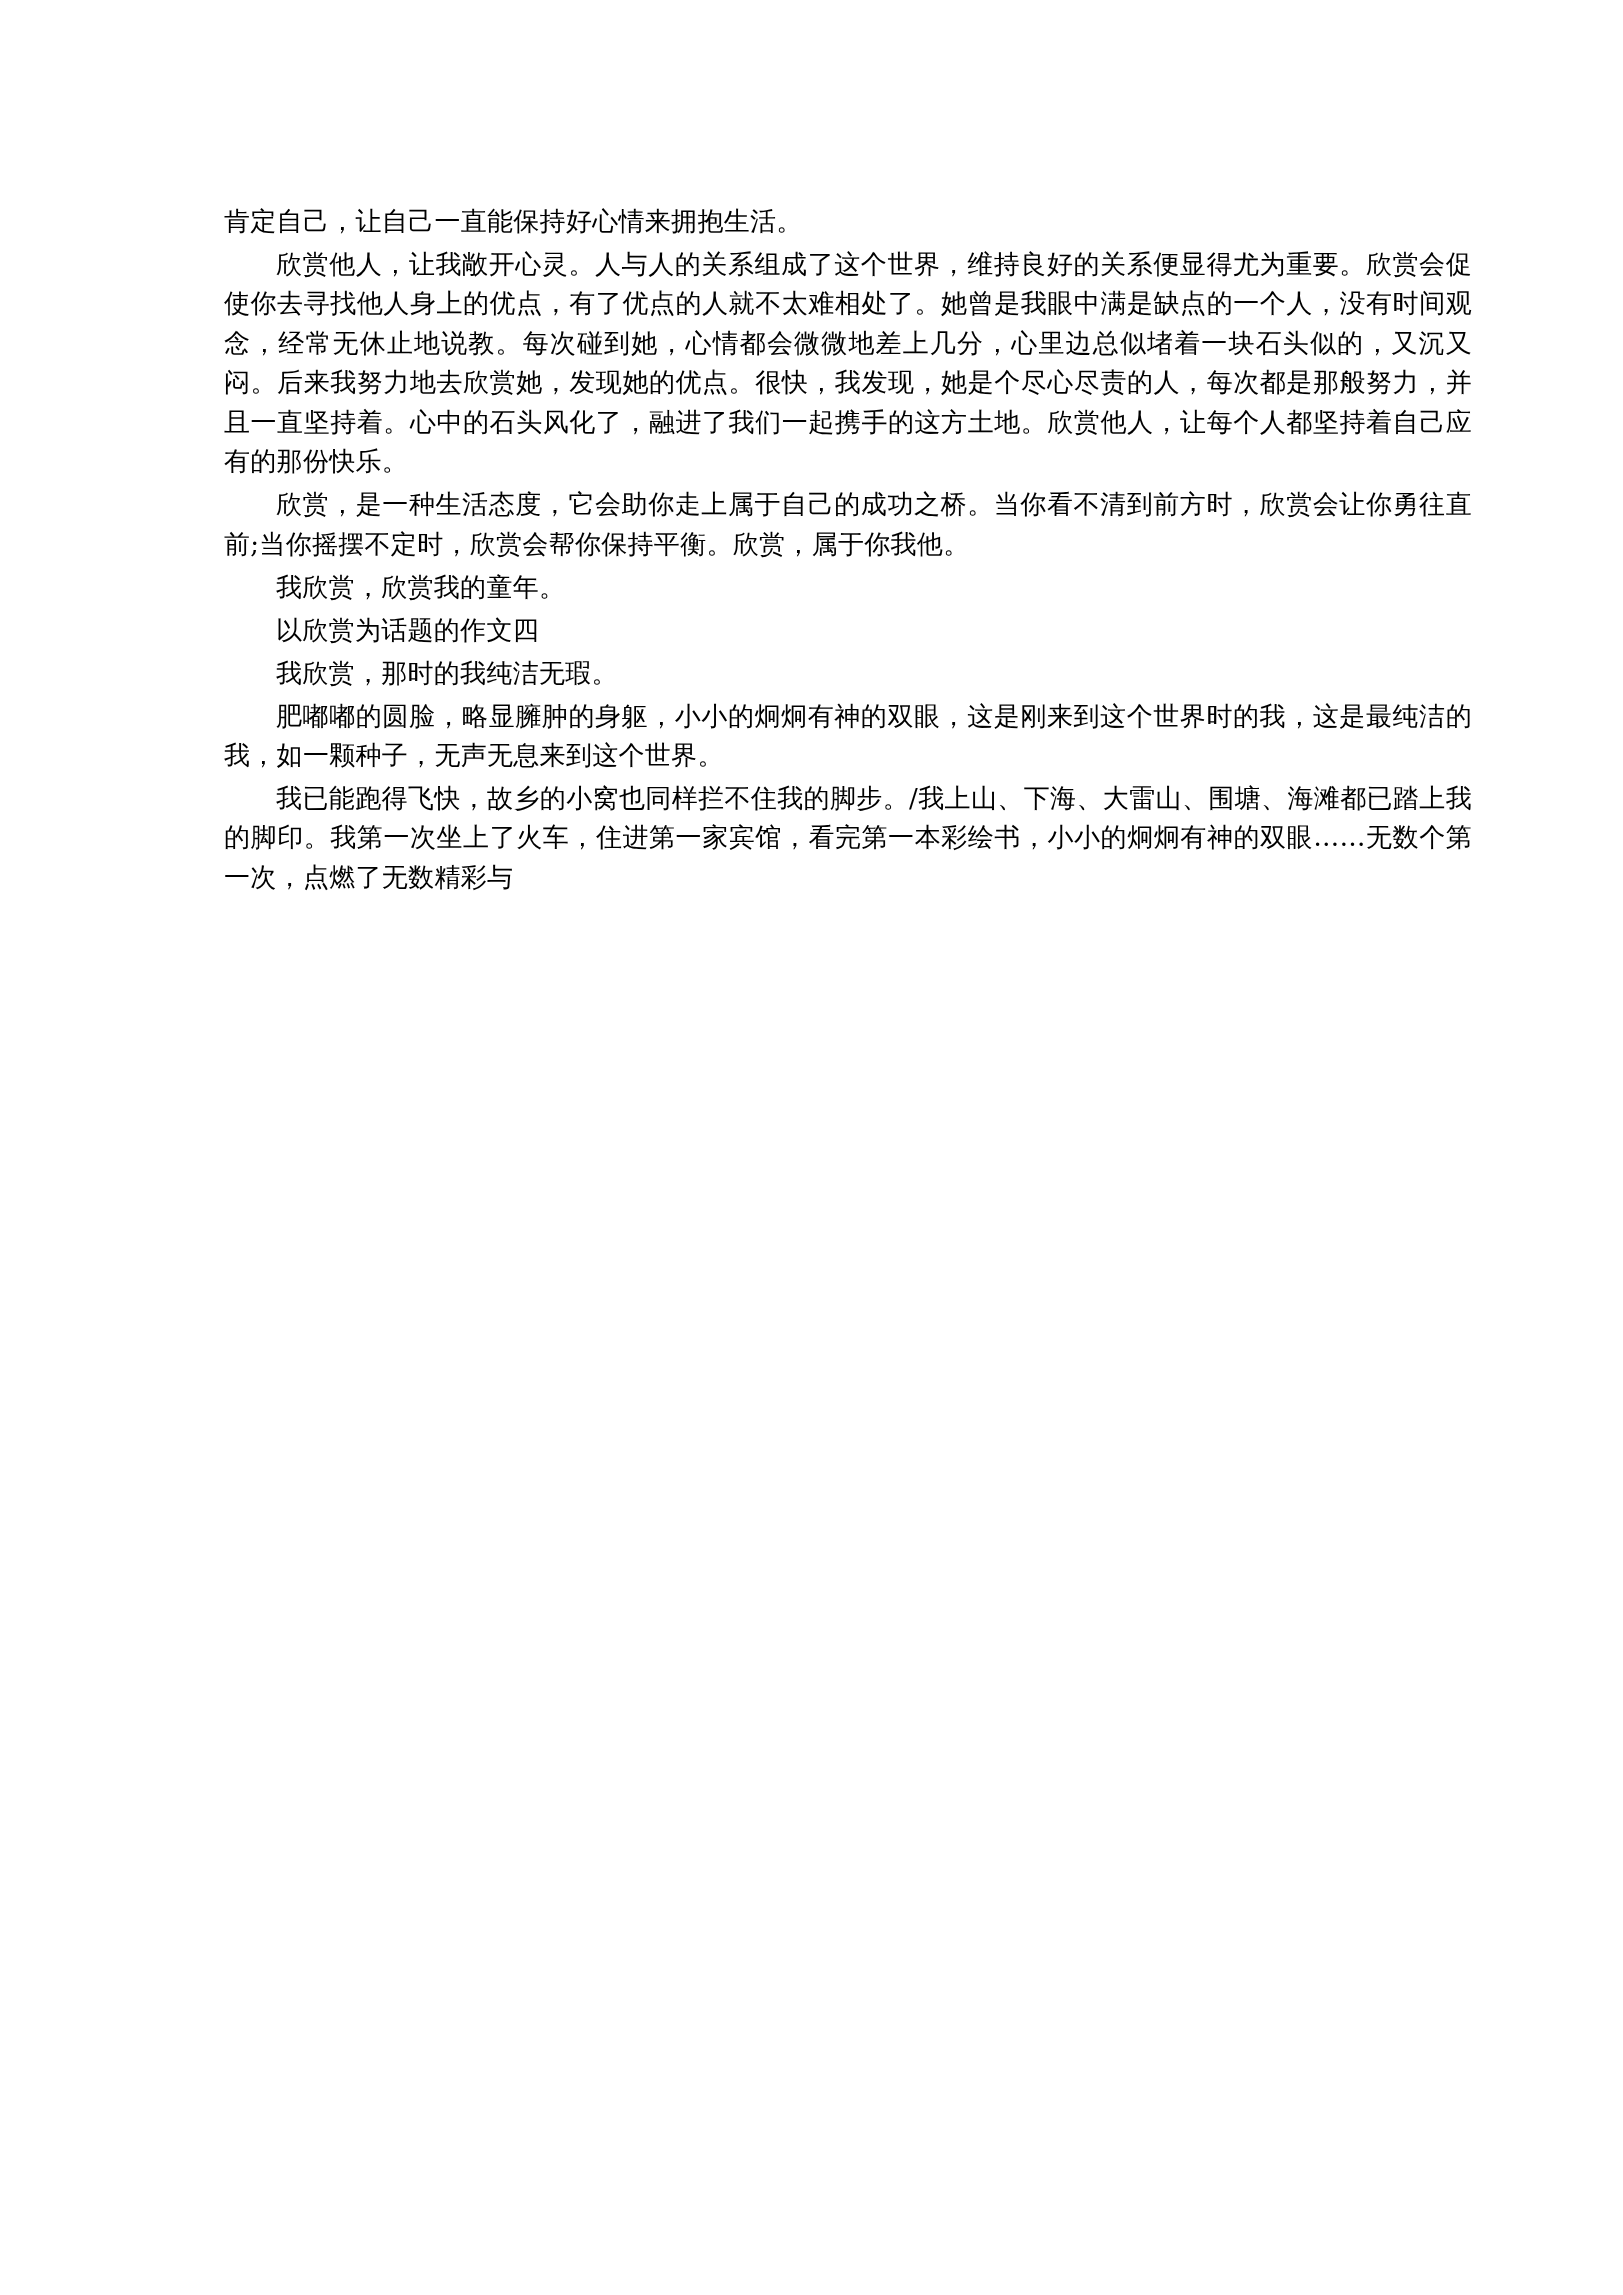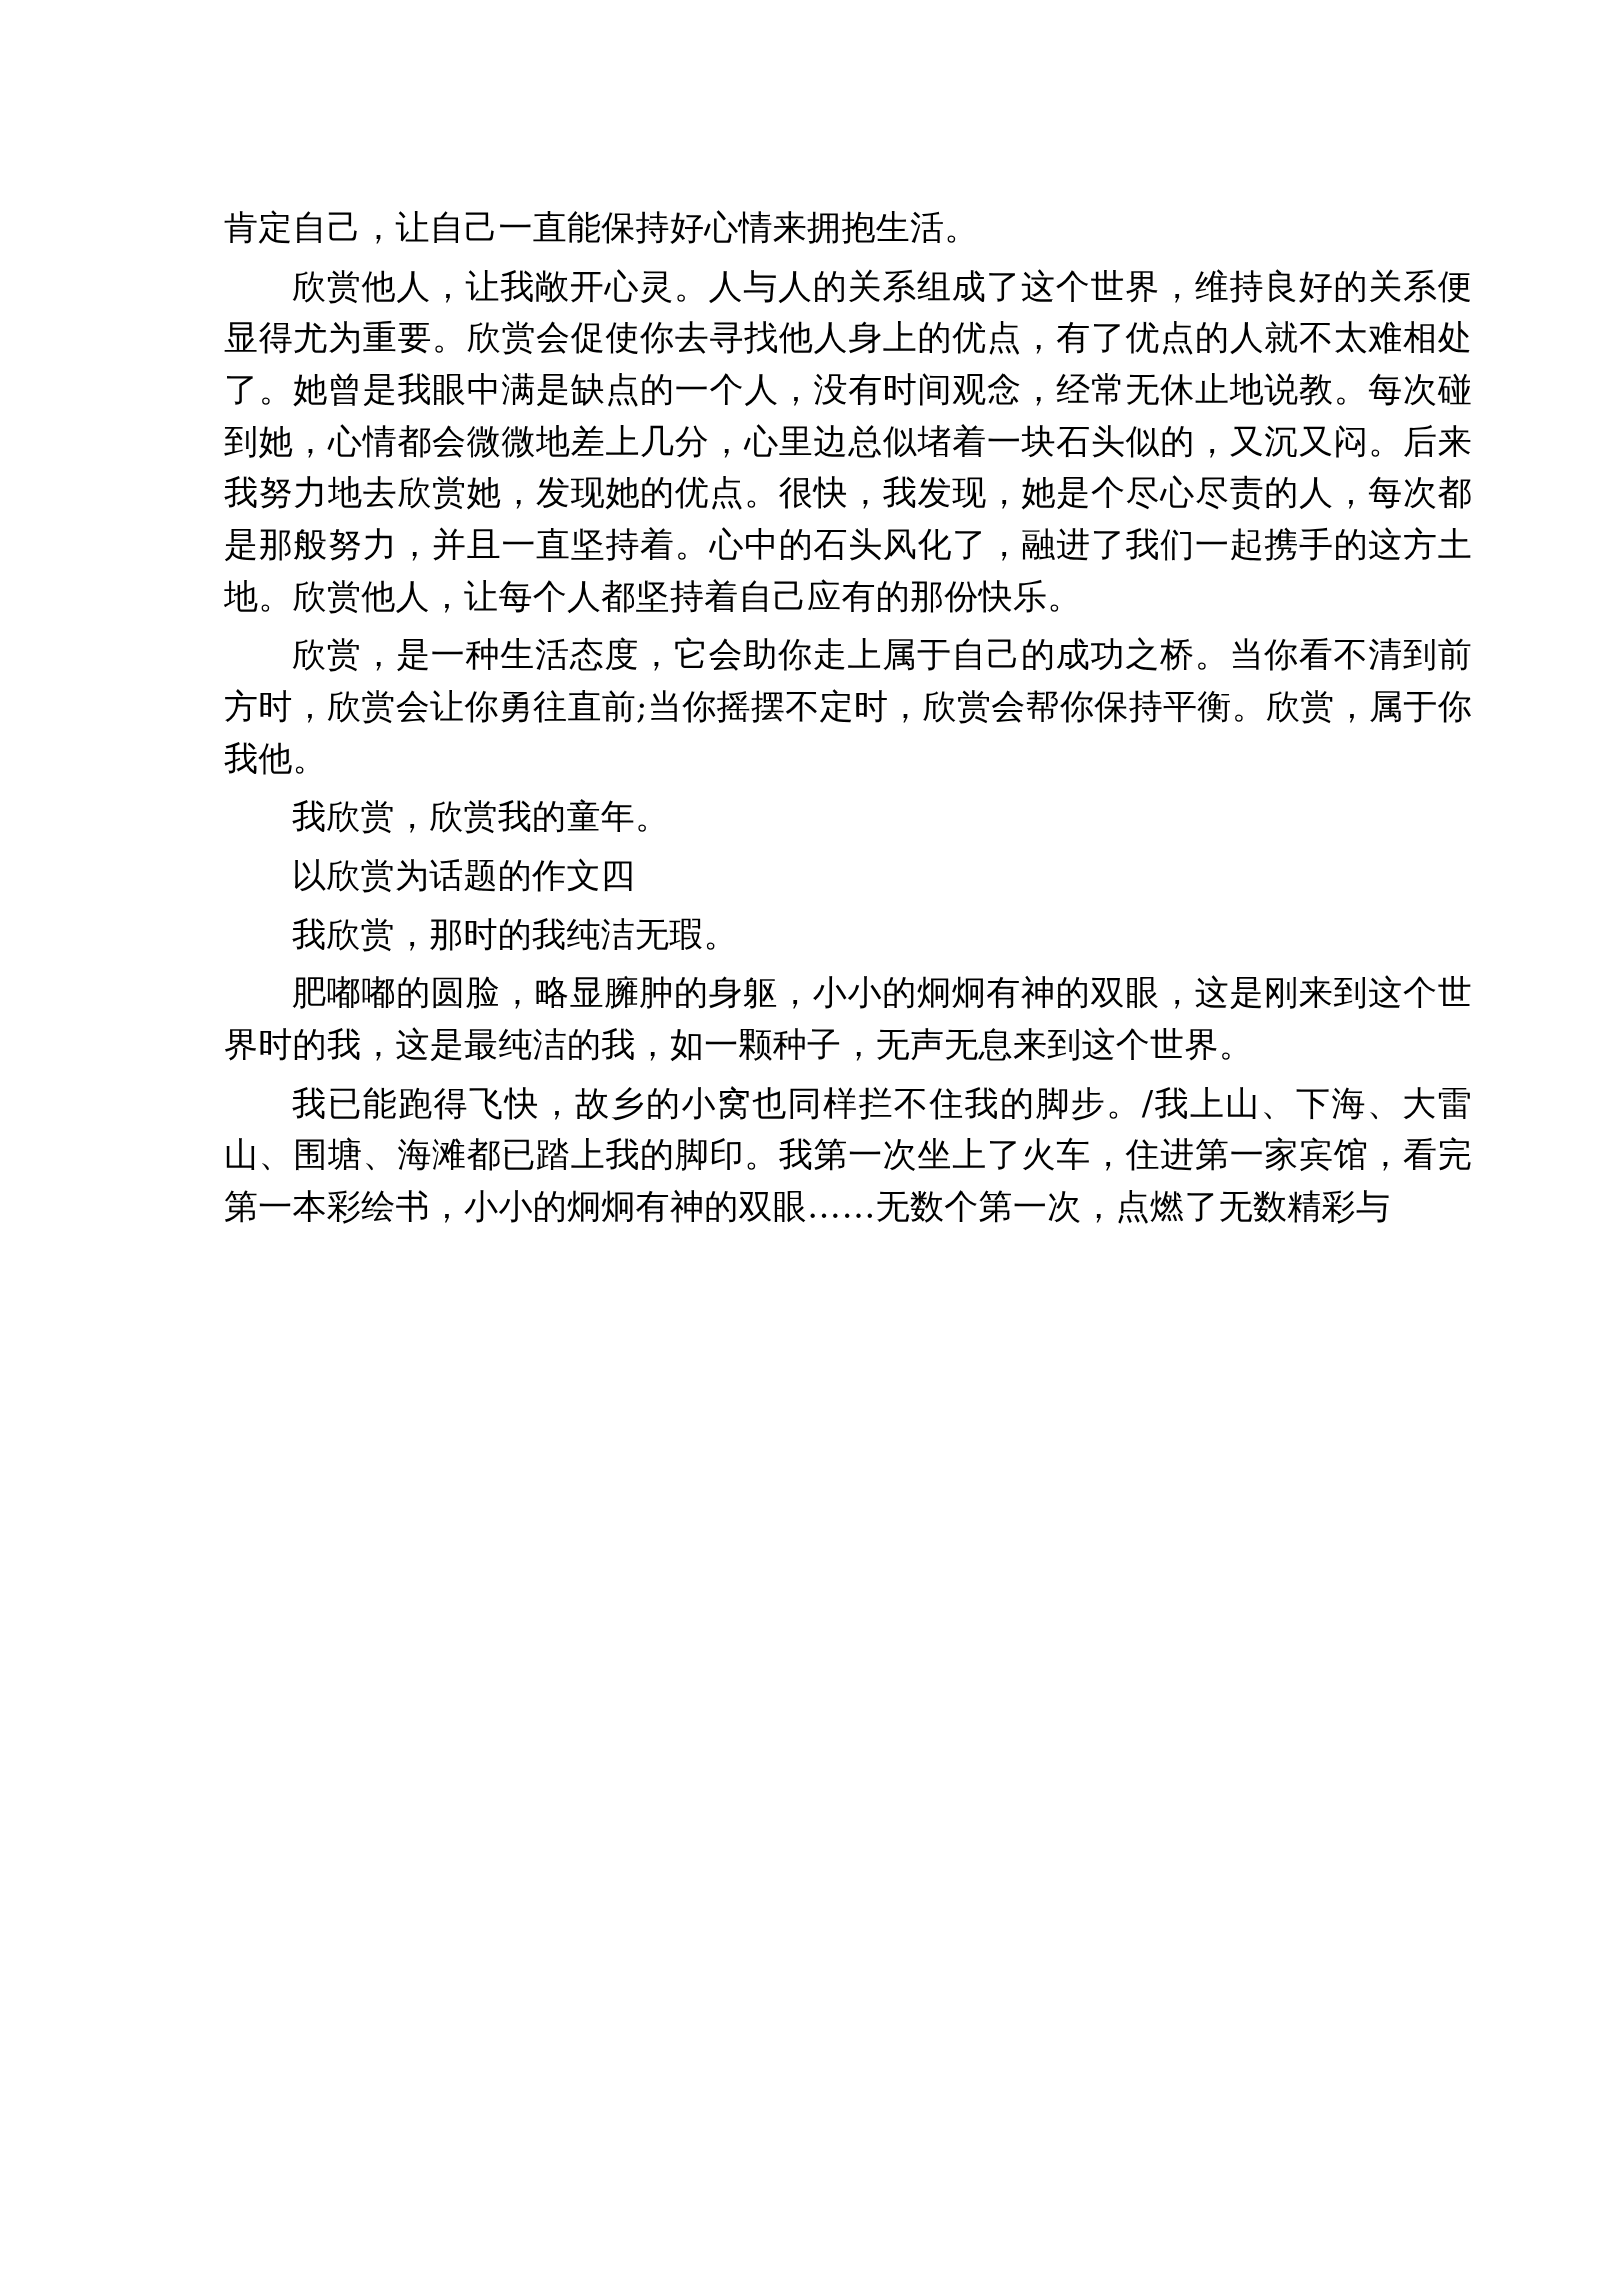--- a/index.html
+++ b/index.html
@@ -15,33 +15,32 @@
     overflow: hidden;
   }
   .page {
     box-sizing: border-box;
     width: 1623px;
     height: 2295px;
     padding: 202px 151px 112px 224px;
     background: #ffffff;
   }
   .doc-body {
-    font-size: 34px;
+    font-size: 26px;
     line-height: 1.52;
     letter-spacing: 0.3px;
     text-align: justify;
     text-justify: inter-ideograph;
   }
   p.para {
     margin: 0 0 3.4px 0;
     text-indent: 0;
   }
   p.indent {
     text-indent: 2em;
-    margin-top: 7px;
   }
 </style>
 </head>
 <body>
 
 <div class="page">
   <div class="doc-body">
     <p class="para">肯定自己，让自己一直能保持好心情来拥抱生活。</p>
     <p class="para indent">欣赏他人，让我敞开心灵。人与人的关系组成了这个世界，维持良好的关系便显得尤为重要。欣赏会促使你去寻找他人身上的优点，有了优点的人就不太难相处了。她曾是我眼中满是缺点的一个人，没有时间观念，经常无休止地说教。每次碰到她，心情都会微微地差上几分，心里边总似堵着一块石头似的，又沉又闷。后来我努力地去欣赏她，发现她的优点。很快，我发现，她是个尽心尽责的人，每次都是那般努力，并且一直坚持着。心中的石头风化了，融进了我们一起携手的这方土地。欣赏他人，让每个人都坚持着自己应有的那份快乐。</p>
     <p class="para indent">欣赏，是一种生活态度，它会助你走上属于自己的成功之桥。当你看不清到前方时，欣赏会让你勇往直前;当你摇摆不定时，欣赏会帮你保持平衡。欣赏，属于你我他。</p>

